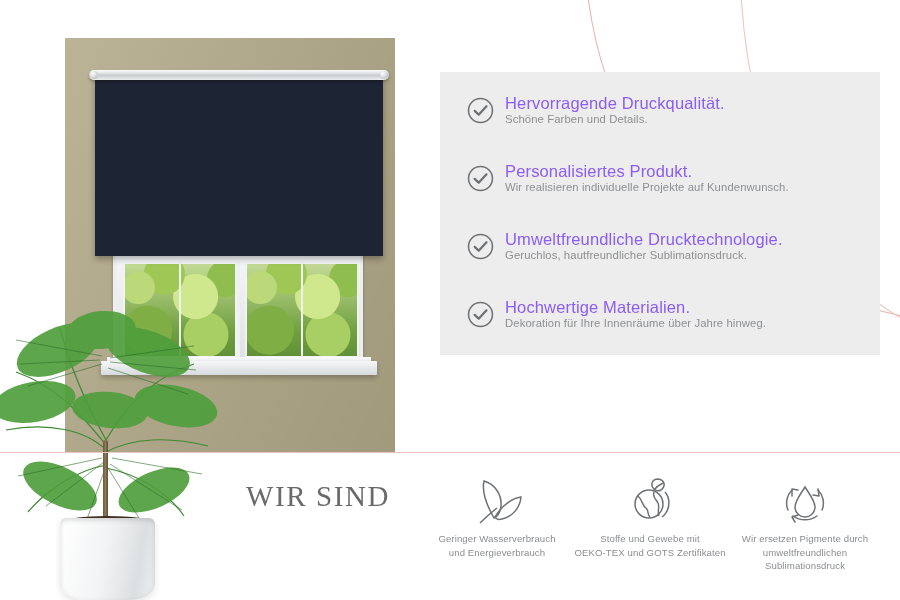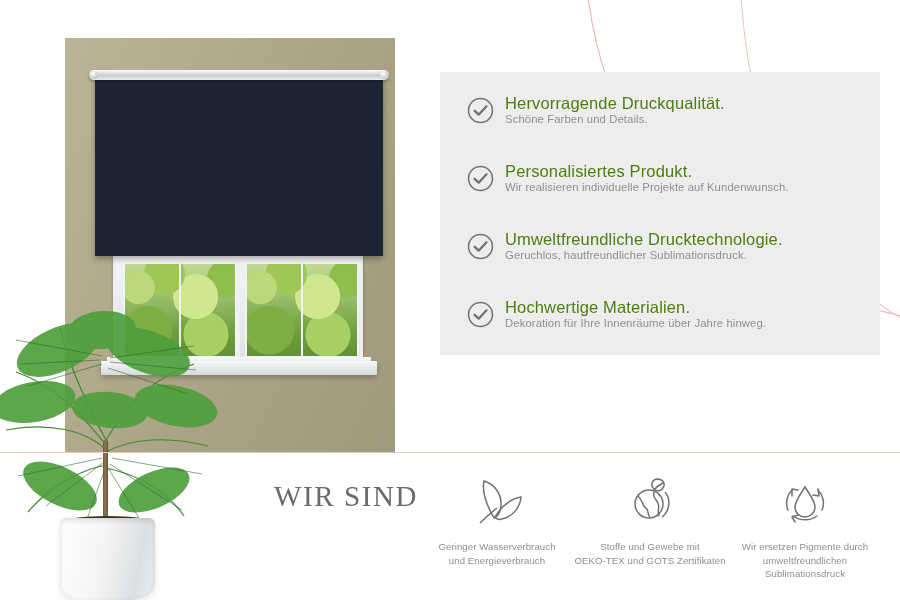--- a/index.html
+++ b/index.html
@@ -89,31 +89,31 @@
        box-shadow:0 2px 5px rgba(0,0,0,.15) inset,0 3px 7px rgba(0,0,0,.10);}
   .soil{position:absolute;left:66px;top:226px;width:87px;height:12px;border-radius:50%;
        background:radial-gradient(ellipse at 50% 40%,#4a3a2c,#2e241b);}
   .trunk{position:absolute;left:105px;top:150px;width:5px;height:82px;
        background:linear-gradient(90deg,#6d5b3f,#8d7854,#5d4d36);border-radius:2px;}
 
   
   .panel{position:absolute;left:440px;top:72px;width:440px;height:283px;background:#ededed;}
   .feat{position:absolute;left:26px;display:flex;align-items:flex-start;gap:10px;}
   .chk{flex:0 0 auto;width:29px;height:29px;margin-top:2px;}
-  .feat-title{font-size:16.5px;color:#4d7c0f;letter-spacing:.15px;line-height:1.12;font-weight:400;}
+  .feat-title{font-size:16.5px;color:#8b5cf6;letter-spacing:.15px;line-height:1.12;font-weight:400;}
   .feat-sub{font-size:11.3px;color:#8d8f92;margin-top:0;line-height:1.25;letter-spacing:.1px;}
 
   
   .divider{position:absolute;left:0;top:452px;width:900px;height:1px;background:#e8c9bf;}
-  .eco-head{position:absolute;left:218px;top:478px;width:200px;text-align:right;
+  .eco-head{position:absolute;left:218px;top:478px;width:200px;text-align:center;
        font-family:"Liberation Serif", serif;font-size:29px;color:#6a6a6a;
        letter-spacing:1.6px;line-height:1.25;}
   .eco-col{position:absolute;top:472px;width:170px;text-align:center;}
   .eco-ic{height:56px;display:flex;align-items:center;justify-content:center;}
-  .eco-cap{margin-top:12px;font-size:9.6px;color:#8b8d90;line-height:1.42;letter-spacing:.1px;}
+  .eco-cap{margin-top:4px;font-size:9.6px;color:#8b8d90;line-height:1.42;letter-spacing:.1px;}
 </style>
 </head>
 <body>
 
 <div id="stage">
 
   <svg class="arcs" viewBox="0 0 900 600">
     <path d="M585 -30 C 600 150, 700 300, 990 330" fill="none" stroke="#e8b9b0" stroke-width="1.1"></path>
     <path d="M740 -30 C 745 170, 830 330, 1000 350" fill="none" stroke="#edc7bf" stroke-width="1.1"></path>
   </svg>

